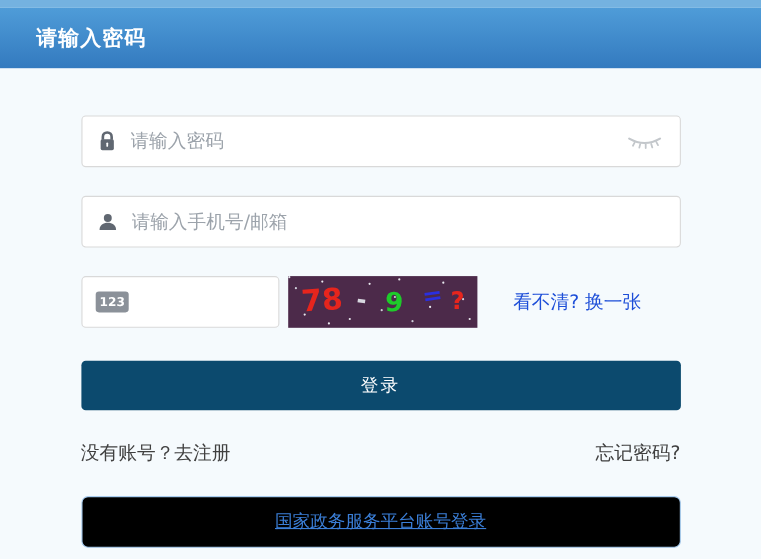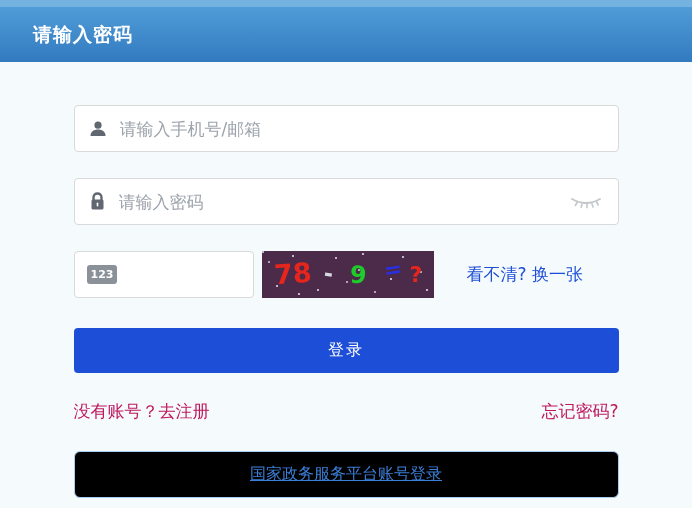--- a/index.html
+++ b/index.html
@@ -66,29 +66,29 @@
     box-shadow:14px 34px 0 #e9e9ef,6px 10px 0 #cfcfda,30px 4px 0 #e9e9ef,44px 24px 0 #cfcfda,
     55px 38px 0 #e9e9ef,73px 6px 0 #e9e9ef,84px 30px 0 #cfcfda,100px 2px 0 #e9e9ef,
     112px 40px 0 #cfcfda,128px 27px 0 #e9e9ef,140px 5px 0 #e9e9ef,158px 20px 0 #cfcfda,
     164px 38px 0 #e9e9ef,36px 42px 0 #e9e9ef,96px 18px 0 #cfcfda;}
   .captcha-refresh{
     margin-left:33px;color:#1d4ed8;font-size:17px;cursor:pointer;flex:none;
   }
   
   .login-btn{
     margin-top:30px;height:45px;width:100%;
-    background:#1d4ed8;border:none;border-radius:4px;
+    background:#0c4a6e;border:none;border-radius:4px;
     color:#ffffff;font-size:16px;letter-spacing:2px;
     font-family:"DejaVu Sans","Liberation Sans",sans-serif;
     cursor:pointer;display:block;
   }
   
   .links-row{
     margin-top:27px;display:flex;justify-content:space-between;align-items:flex-start;
-    font-size:17px;color:#be185d;
+    font-size:17px;color:#404040;
   }
   .links-row span{cursor:pointer;}
   
   .gov-btn{
     margin-top:28px;height:47px;width:100%;
     background:#000000;border:1px solid #a9cdf0;border-radius:6px;
     color:#3b7fd8;font-size:16px;
     font-family:"DejaVu Sans","Liberation Sans",sans-serif;
     cursor:pointer;display:block;box-sizing:border-box;text-decoration:underline;
   }
@@ -102,49 +102,49 @@
   <div class="header-strip"></div>
   <div class="header-bar">
     <span class="header-title">请输入密码</span>
   </div>
 </div>
 
 <div class="form">
 
   <div class="input-row">
     <span class="field-icon">
-      <svg class="icon-svg" width="18" height="18" viewBox="0 0 18 18">
-        <circle cx="9" cy="5.2" r="3.6" fill="#606771"></circle>
-        <path d="M1.5 16 C1.5 11.6 5 9.6 9 9.6 C13 9.6 16.5 11.6 16.5 16 Z" fill="#606771"></path>
-      </svg>
-    </span>
-    <input type="text" placeholder="请输入手机号/邮箱" style="">
-  </div>
-
-  <div class="input-row">
-    <span class="field-icon">
       <svg class="icon-svg" width="17" height="19" viewBox="0 0 17 19">
         <path d="M4.5 8 V5.5 C4.5 3 6 1.5 8.5 1.5 C11 1.5 12.5 3 12.5 5.5 V8" fill="none" stroke="#606771" stroke-width="2.4"></path>
         <rect x="2.5" y="7.5" width="12" height="10" rx="1.6" fill="#606771"></rect>
         <rect x="7.7" y="10.5" width="1.6" height="4" rx="0.8" fill="#ffffff"></rect>
       </svg>
     </span>
     <input type="password" placeholder="请输入密码" style="">
     <span class="field-icon" style="margin-right:2px;margin-left:8px;">
       <svg class="icon-svg" width="32" height="14" viewBox="0 0 32 14">
         <path d="M2 4 Q16 12 30 4" fill="none" stroke="#c3c7cb" stroke-width="2" stroke-linecap="round"></path>
         <g stroke="#c3c7cb" stroke-width="1.6" stroke-linecap="round">
           <line x1="7" y1="7.5" x2="5.4" y2="10.5"></line>
           <line x1="12" y1="9" x2="11.2" y2="12.2"></line>
           <line x1="17" y1="9.4" x2="17" y2="12.6"></line>
           <line x1="22" y1="8.8" x2="23" y2="12"></line>
           <line x1="26.6" y1="7" x2="28.2" y2="10"></line>
         </g>
       </svg>
     </span>
+  </div>
+
+  <div class="input-row">
+    <span class="field-icon">
+      <svg class="icon-svg" width="18" height="18" viewBox="0 0 18 18">
+        <circle cx="9" cy="5.2" r="3.6" fill="#606771"></circle>
+        <path d="M1.5 16 C1.5 11.6 5 9.6 9 9.6 C13 9.6 16.5 11.6 16.5 16 Z" fill="#606771"></path>
+      </svg>
+    </span>
+    <input type="text" placeholder="请输入手机号/邮箱" style="">
   </div>
 
   <div class="captcha-row">
     <div class="input-row captcha-input">
       <span class="badge-123">123</span>
     </div>
     <div class="captcha-img">
       <span class="cap-dots"></span>
       <span class="cap-ch cap-1">78</span>
       <span class="cap-ch cap-op">-</span>

